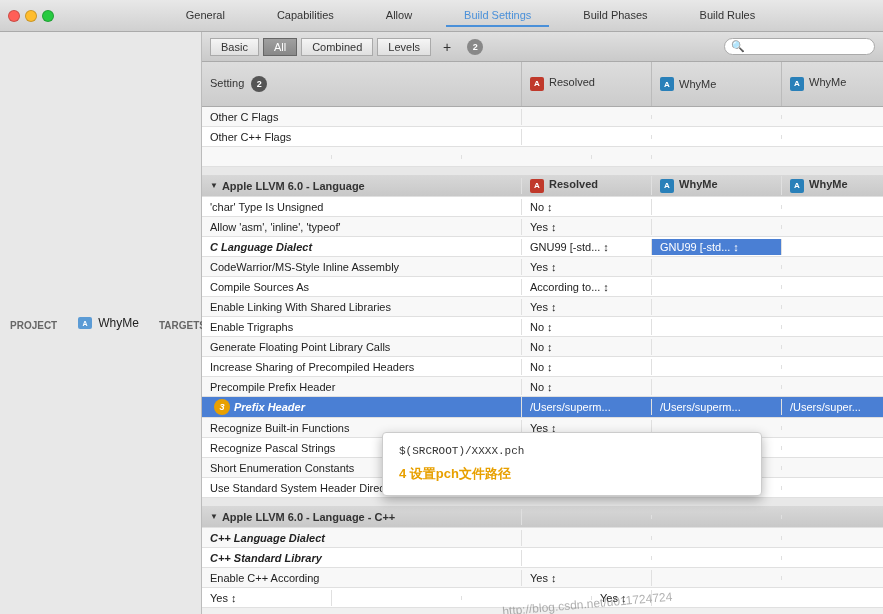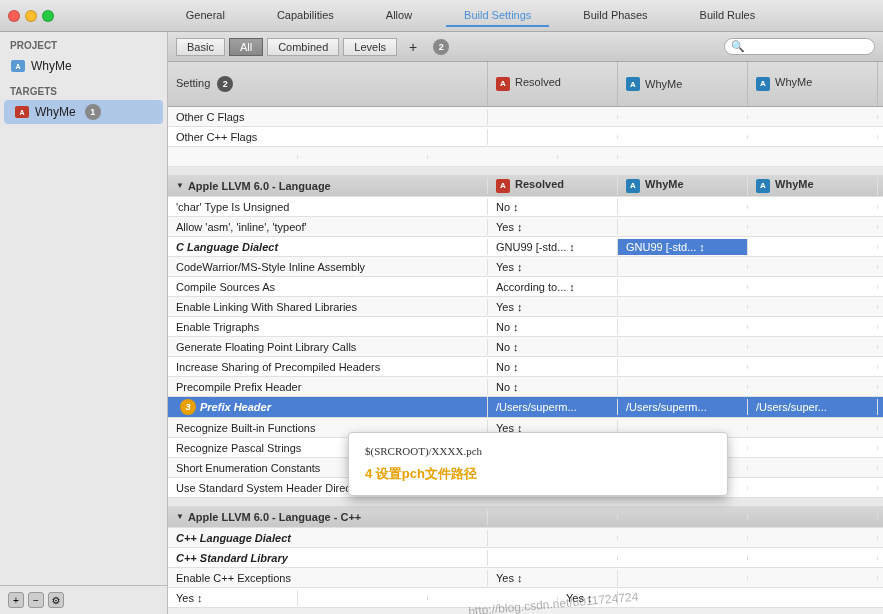--- a/index.html
+++ b/index.html
@@ -13,21 +13,21 @@
     .window-btn.minimize { background: #ffbd2e; }
     .window-btn.maximize { background: #28ca41; }
     .top-tabs { display: flex; gap: 16px; flex: 1; justify-content: center; }
     .top-tab { padding: 4px 18px; font-size: 11px; color: #333; cursor: pointer; border-bottom: 2px solid transparent; }
     .top-tab.active { color: #4a90d9; border-bottom: 2px solid #4a90d9; }
 
     
     .main-layout { display: flex; flex: 1; overflow: hidden; }
 
     
-    .sidebar { width: 168px; background: #e8e8e8; border-right: 1px solid #bbb; display: flex; flex-direction: column; flex-shrink: 0; }
+    .sidebar { width: 202px; background: #e8e8e8; border-right: 1px solid #bbb; display: flex; flex-direction: row; flex-shrink: 0; align-items: center; }
     .sidebar-section-label { font-size: 10px; font-weight: bold; color: #666; padding: 8px 10px 3px 10px; text-transform: uppercase; }
     .sidebar-item { display: flex; align-items: center; padding: 4px 10px; gap: 5px; cursor: pointer; }
     .sidebar-item.selected { background: #b0c8e8; border-radius: 4px; margin: 0 4px; }
     .sidebar-icon { width: 16px; height: 16px; flex-shrink: 0; }
     .sidebar-label { font-size: 12px; color: #222; }
     .sidebar-bottom { margin-top: auto; display: flex; align-items: center; padding: 6px 8px; border-top: 1px solid #bbb; gap: 4px; }
     .sidebar-bottom-btn { width: 16px; height: 16px; background: #ccc; border: 1px solid #999; border-radius: 3px; cursor: pointer; display: flex; align-items: center; justify-content: center; font-size: 10px; }
 
     
     .content-area { flex: 1; display: flex; flex-direction: column; background: #f0f0f0; overflow: hidden; }
@@ -68,21 +68,21 @@
 
     .section-header .cell { color: #333; font-weight: bold; }
     .triangle { display: inline-block; font-size: 8px; }
 
     
     .num-badge { display: inline-flex; align-items: center; justify-content: center; width: 16px; height: 16px; background: #888; color: white; border-radius: 50%; font-size: 9px; font-weight: bold; margin-left: 4px; }
 
     
     .popup-overlay { position: absolute; top: 370px; left: 180px; width: 380px; background: white; border: 1px solid #ccc; border-radius: 4px; box-shadow: 0 4px 12px rgba(0,0,0,0.3); z-index: 100; padding: 12px 16px; }
     .popup-content { font-size: 11px; color: #333; }
-    .popup-path { font-family: Liberation Serif, serif; font-size: 11px; color: #333; margin-bottom: 8px; }
+    .popup-path { font-family: Liberation Mono, monospace; font-size: 11px; color: #333; margin-bottom: 8px; }
     .popup-annotation { color: #e8a000; font-size: 13px; font-weight: bold; margin-top: 6px; }
 
     
     .header-icon { display: inline-flex; align-items: center; justify-content: center; width: 14px; height: 14px; background: #c0392b; border-radius: 2px; color: white; font-size: 8px; font-weight: bold; margin-right: 2px; }
     .header-icon.blue { background: #2980b9; }
 
     .watermark { position: absolute; top: 280px; left: 300px; font-size: 12px; color: rgba(100,100,100,0.5); pointer-events: none; transform: rotate(-5deg); }
   </style>
 </head>
 <body>
@@ -344,21 +344,21 @@
         <div class="cell ios-col">Compil</div>
       </div>
       <div class="table-row">
         <div class="cell setting-col bold">C++ Standard Library</div>
         <div class="cell resolved-col"></div>
         <div class="cell whyme-col"></div>
         <div class="cell whyme2-col"></div>
         <div class="cell ios-col">Compil</div>
       </div>
       <div class="table-row">
-        <div class="cell setting-col">Enable C++ Exceptions</div>
+        <div class="cell setting-col">Enable C++ According</div>
         <div class="cell resolved-col">Yes ↕</div>
         <div class="cell whyme-col"></div>
         <div class="cell whyme2-col"></div>
         <div class="cell ios-col">Yes ↕</div>
       </div>
       <div class="table-row">
         <div class="cell resolved-col">Yes ↕</div>
         <div class="cell whyme-col"></div>
         <div class="cell whyme2-col"></div>
         <div class="cell ios-col">Yes ↕</div>

